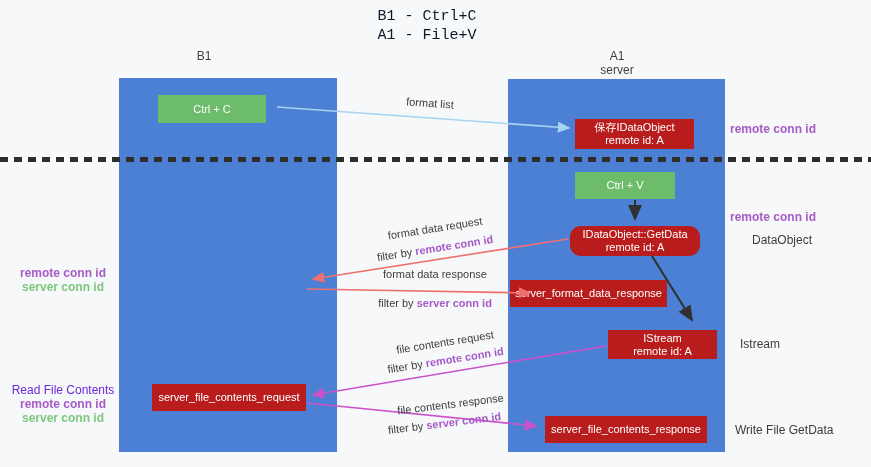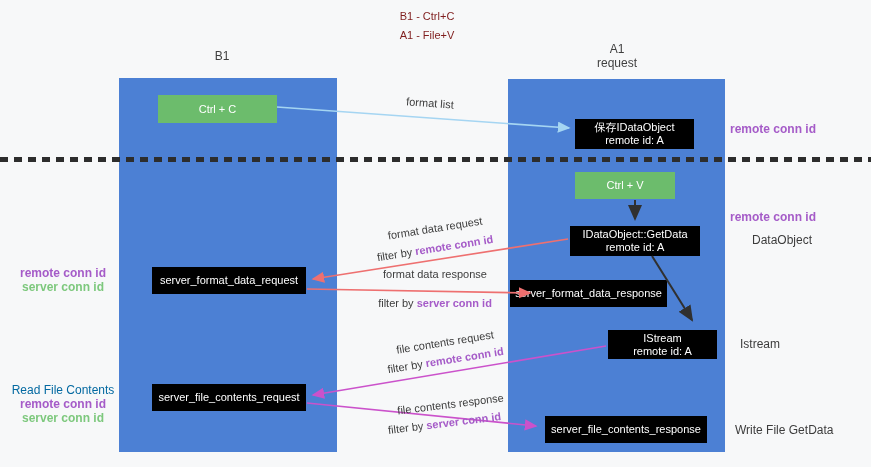--- a/index.html
+++ b/index.html
@@ -1,38 +1,38 @@
 <!DOCTYPE html>
 <html><head>
 <meta charset="utf-8">
 <style>
   html,body{margin:0;padding:0;background:#f7f8f9;}
   .canvas{
     position:relative;width:871px;height:467px;background:#f7f8f9;
     font-family:"Liberation Sans",sans-serif;overflow:hidden;
   }
   .title{position:absolute;left:297px;top:7px;width:260px;text-align:center;
-    font-size:11px;line-height:19px;color:#7f1d1d;z-index:3;}
+    font-size:15px;line-height:19px;color:#0f172a;z-index:3;font-family:Liberation Mono, monospace;}
   .lane-header{position:absolute;width:140px;text-align:center;font-size:12px;
     line-height:14px;color:#3f3f3f;z-index:3;}
-  .hdr-left{left:152px;top:49px;}
-  .hdr-right{left:547px;top:42px;}
+  .hdr-left{left:134px;top:49px;}
+  .hdr-right{left:547px;top:49px;}
   .lane{position:absolute;background:#4c80d4;z-index:1;}
   .lane-left{left:119px;top:78px;width:218px;height:374px;}
   .lane-right{left:508px;top:79px;width:217px;height:373px;}
   .dash{position:absolute;left:0;top:157px;width:871px;height:5px;z-index:4;
     background:repeating-linear-gradient(90deg,#2d2d2d 0 8px,transparent 8px 14px);}
   .node{position:absolute;z-index:5;color:#fff;font-size:11px;text-align:center;
     display:flex;flex-direction:column;justify-content:center;line-height:13px;}
-  .orange{background:#000000;}
+  .orange{background:#b91c1c;}
   .green{background:#6cbc6c;}
-  .ctrl-c{left:158px;top:95px;width:119px;height:28px;}
+  .ctrl-c{left:158px;top:95px;width:108px;height:28px;}
   .save-box{left:575px;top:119px;width:119px;height:30px;}
   .ctrl-v{left:575px;top:172px;width:100px;height:27px;}
-  .getdata-box{left:570px;top:226px;width:130px;height:30px;}
+  .getdata-box{left:570px;top:226px;width:130px;height:30px;border-radius:11px;}
   .fmt-req{left:152px;top:267px;width:154px;height:27px;}
   .fmt-res{left:510px;top:280px;width:157px;height:27px;}
   .istream-box{left:608px;top:330px;width:109px;height:29px;}
   .file-req{left:152px;top:384px;width:154px;height:27px;}
   .file-res{left:545px;top:416px;width:162px;height:27px;}
   .side{position:absolute;z-index:5;font-size:12px;color:#3c3c3c;white-space:nowrap;}
   .purple{color:#a55bc8;font-weight:bold;}
   .greenlbl{color:#7dc87d;font-weight:bold;}
   .lbl-group{position:absolute;z-index:5;width:110px;text-align:center;
     font-size:12px;line-height:14px;white-space:nowrap;}
@@ -49,21 +49,21 @@
   <div class="title">
     <div>B1 - Ctrl+C</div>
     <div>A1 - File+V</div>
   </div>
 
   <div class="lane-header hdr-left">
     <div>B1</div>
   </div>
   <div class="lane-header hdr-right">
     <div>A1</div>
-    <div>request</div>
+    <div>server</div>
   </div>
 
   <div class="lane lane-left"></div>
   <div class="lane lane-right"></div>
 
   <div class="dash"></div>
 
   <svg class="overlay" width="871" height="467">
     <defs>
       <marker id="mblue" markerWidth="9" markerHeight="9" refX="7" refY="3.5" orient="auto">
@@ -99,23 +99,20 @@
 
   <div class="node green ctrl-v">
     <span>Ctrl + V</span>
   </div>
 
   <div class="node orange getdata-box">
     <span>IDataObject::GetData</span>
     <span>remote id: A</span>
   </div>
 
-  <div class="node orange fmt-req">
-    <span>server_format_data_request</span>
-  </div>
 
   <div class="node orange fmt-res">
     <span>server_format_data_response</span>
   </div>
 
   <div class="node orange istream-box">
     <span>IStream</span>
     <span>remote id: A</span>
   </div>
 
@@ -132,21 +129,21 @@
   <div class="side" style="left:752px;top:233px;">DataObject</div>
   <div class="side" style="left:740px;top:337px;">Istream</div>
   <div class="side" style="left:735px;top:423px;">Write File GetData</div>
 
   <div class="lbl-group" style="left:8px;top:266px;">
     <div class="purple">remote conn id</div>
     <div class="greenlbl">server conn id</div>
   </div>
 
   <div class="lbl-group" style="left:8px;top:383px;">
-    <div style="color:#0369a1;">Read File Contents</div>
+    <div style="color:#6d28d9;">Read File Contents</div>
     <div class="purple">remote conn id</div>
     <div class="greenlbl">server conn id</div>
   </div>
 
   <div class="edge-label" style="left:355px;top:97px;width:150px;transform:rotate(4deg);">format list</div>
 
   <div class="edge-label" style="left:355px;top:222px;width:160px;transform:rotate(-9deg);">format data request</div>
   <div class="edge-label" style="left:350px;top:242px;width:170px;transform:rotate(-9deg);">
     <span>filter by </span><span class="purple">remote conn id</span>
   </div>

